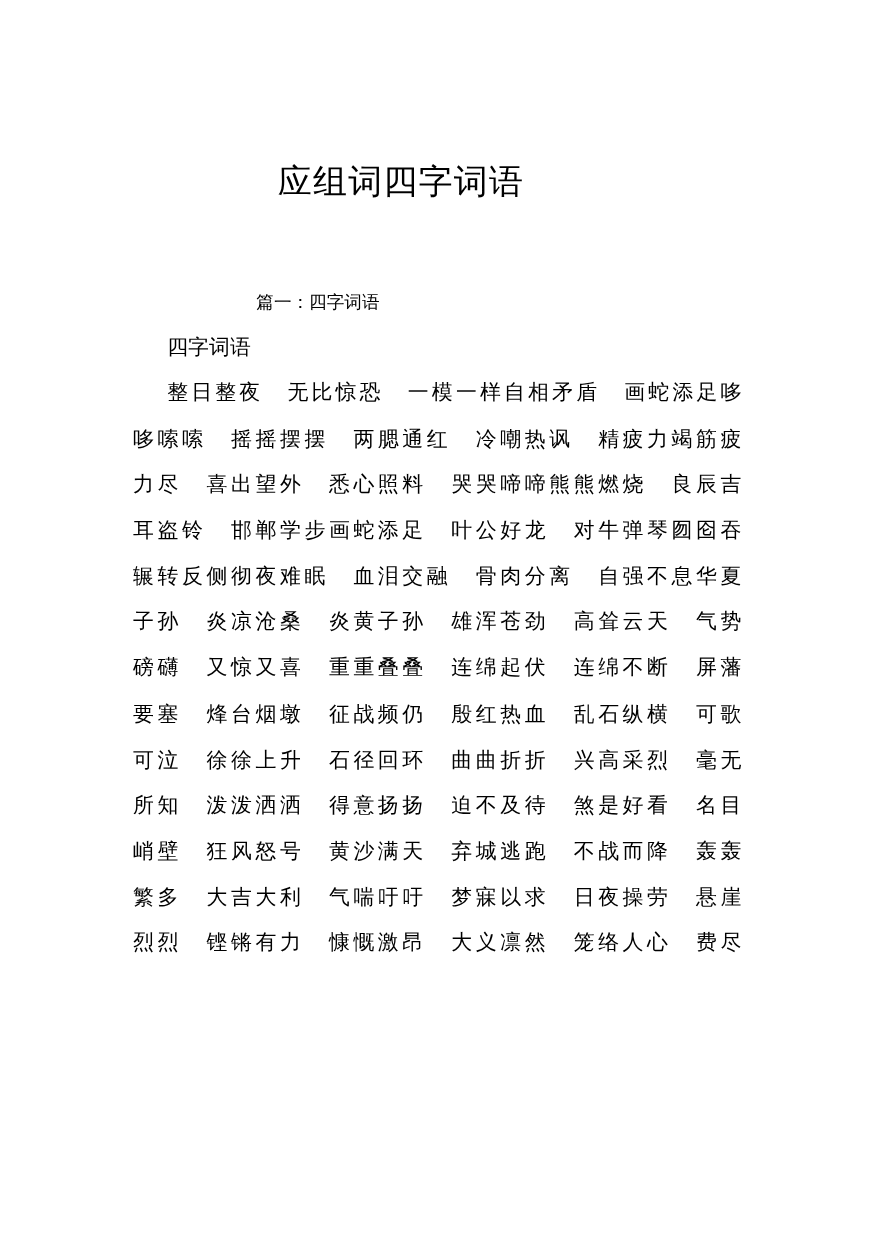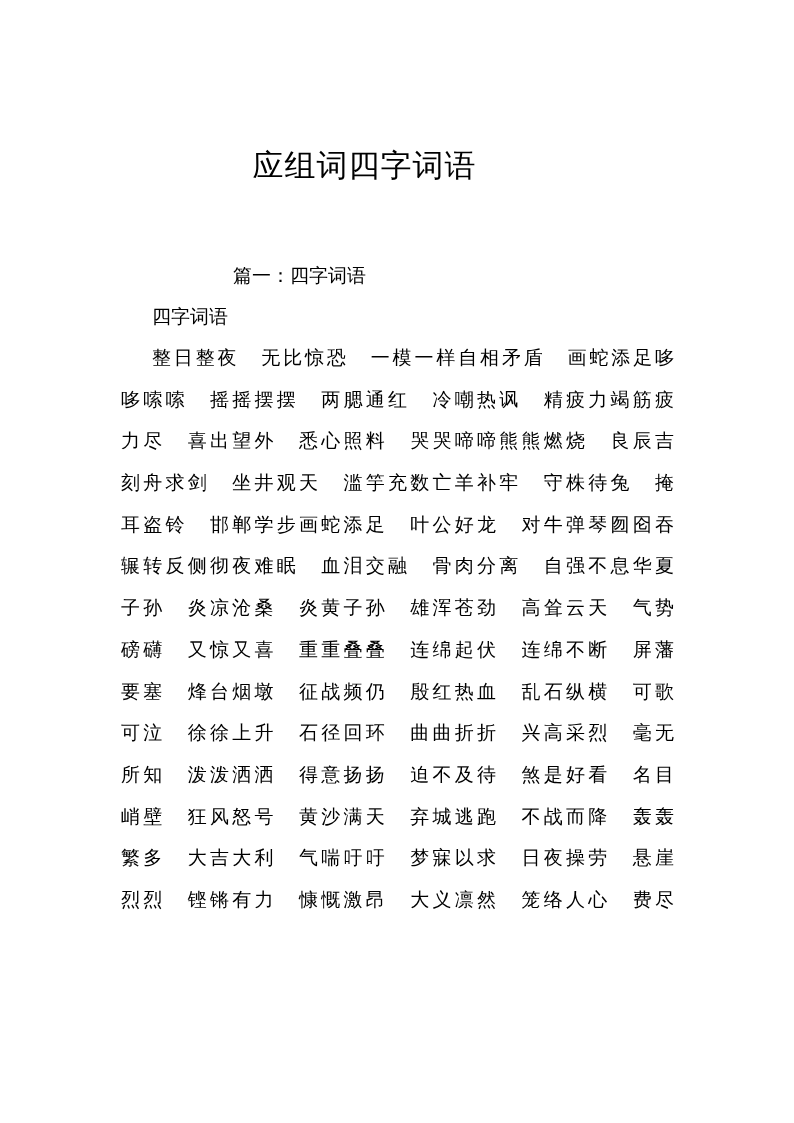--- a/index.html
+++ b/index.html
@@ -1,41 +1,40 @@
 <!DOCTYPE html>
 <html><head>
 <meta charset="utf-8">
 <style>
   html, body { margin: 0; padding: 0; background: #ffffff; }
   body { width: 794px; height: 1123px; position: relative; overflow: hidden;
          font-family: "DejaVu Serif", "Liberation Serif", serif; color: #000; }
   .title { position: absolute; top: 143px; left: 0; width: 729px; text-align: center;
            font-size: 31px; line-height: 44px; letter-spacing: 1px; }
-  .section-heading { position: absolute; top: 262px; left: 233px; font-size: 19px; line-height: 26px;
+  .section-heading { position: absolute; top: 262px; left: 233px; font-size: 16px; line-height: 26px;
                      font-family: "DejaVu Sans", "Liberation Sans", sans-serif; }
   .sub-heading { position: absolute; top: 304px; left: 152px; font-size: 19px; line-height: 26px;
                  font-family: Liberation Sans, sans-serif; }
   .body-text { position: absolute; top: 342px; left: 121px; width: 553px;
                font-family: "DejaVu Sans", "Liberation Sans", sans-serif; font-size: 19px; }
   .line { height: 41.7px; line-height: 30px; white-space: nowrap; text-align: justify;
           text-align-last: justify; display: block; }
   .line.first { padding-left: 31px; }
 </style>
 </head>
 <body>
 
 <div>
   <div class="title">应组词四字词语</div>
   <div class="section-heading">篇一：四字词语</div>
   <div class="sub-heading">四字词语</div>
   <div class="body-text">
     <span class="line first">整日整夜　无比惊恐　一模一样自相矛盾　画蛇添足哆</span>
     <span class="line">哆嗦嗦　摇摇摆摆　两腮通红　冷嘲热讽　精疲力竭筋疲</span>
     <span class="line">力尽　喜出望外　悉心照料　哭哭啼啼熊熊燃烧　良辰吉</span>
-    <span class="line">刻舟求剑　坐井观天　滥竽充数亡羊补牢　守株待兔　掩</span>
     <span class="line">耳盗铃　邯郸学步画蛇添足　叶公好龙　对牛弹琴囫囵吞</span>
     <span class="line">辗转反侧彻夜难眠　血泪交融　骨肉分离　自强不息华夏</span>
     <span class="line">子孙　炎凉沧桑　炎黄子孙　雄浑苍劲　高耸云天　气势</span>
     <span class="line">磅礴　又惊又喜　重重叠叠　连绵起伏　连绵不断　屏藩</span>
     <span class="line">要塞　烽台烟墩　征战频仍　殷红热血　乱石纵横　可歌</span>
     <span class="line">可泣　徐徐上升　石径回环　曲曲折折　兴高采烈　毫无</span>
     <span class="line">所知　泼泼洒洒　得意扬扬　迫不及待　煞是好看　名目</span>
     <span class="line">峭壁　狂风怒号　黄沙满天　弃城逃跑　不战而降　轰轰</span>
     <span class="line">繁多　大吉大利　气喘吁吁　梦寐以求　日夜操劳　悬崖</span>
     <span class="line">烈烈　铿锵有力　慷慨激昂　大义凛然　笼络人心　费尽</span>

